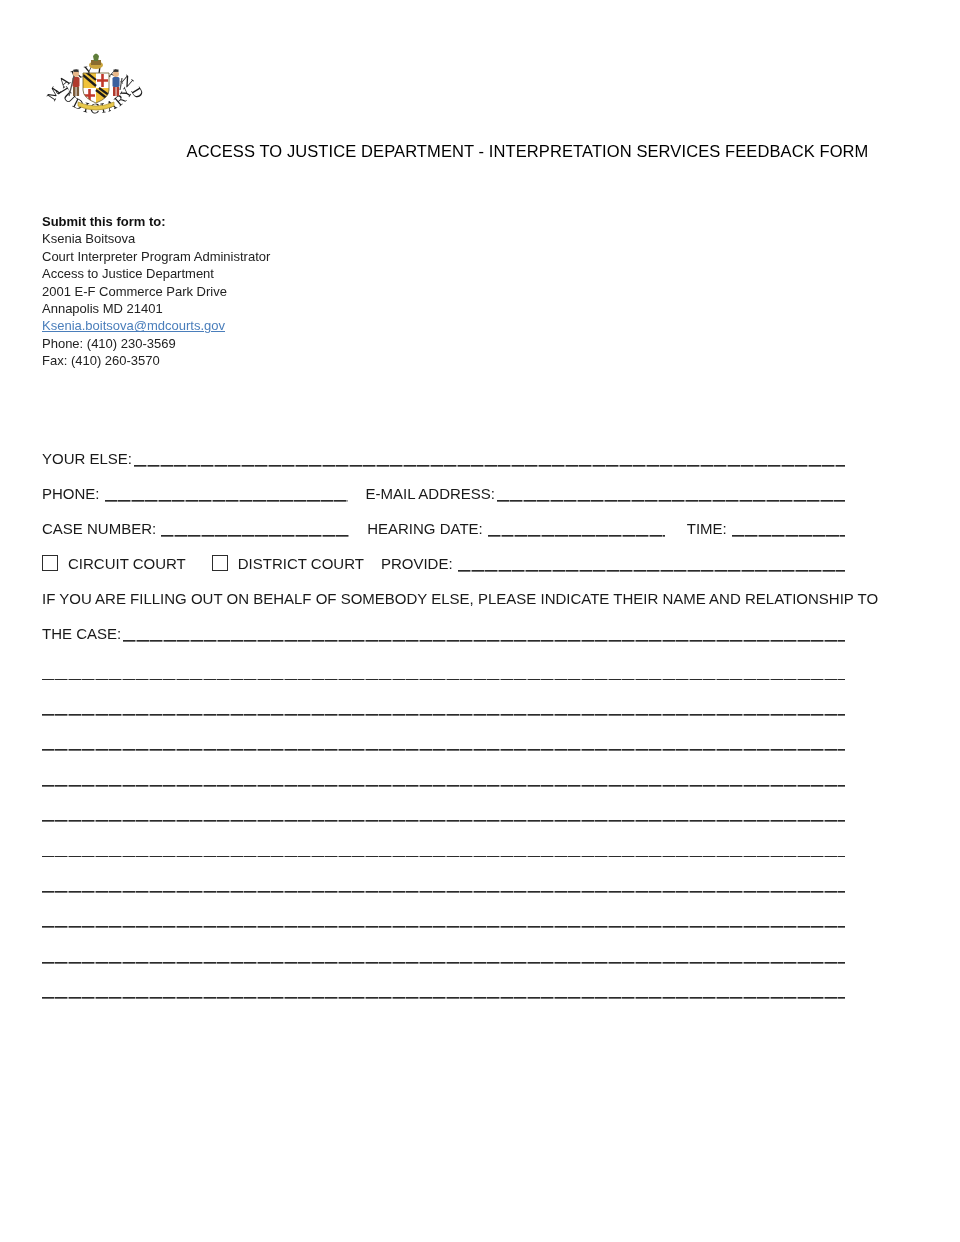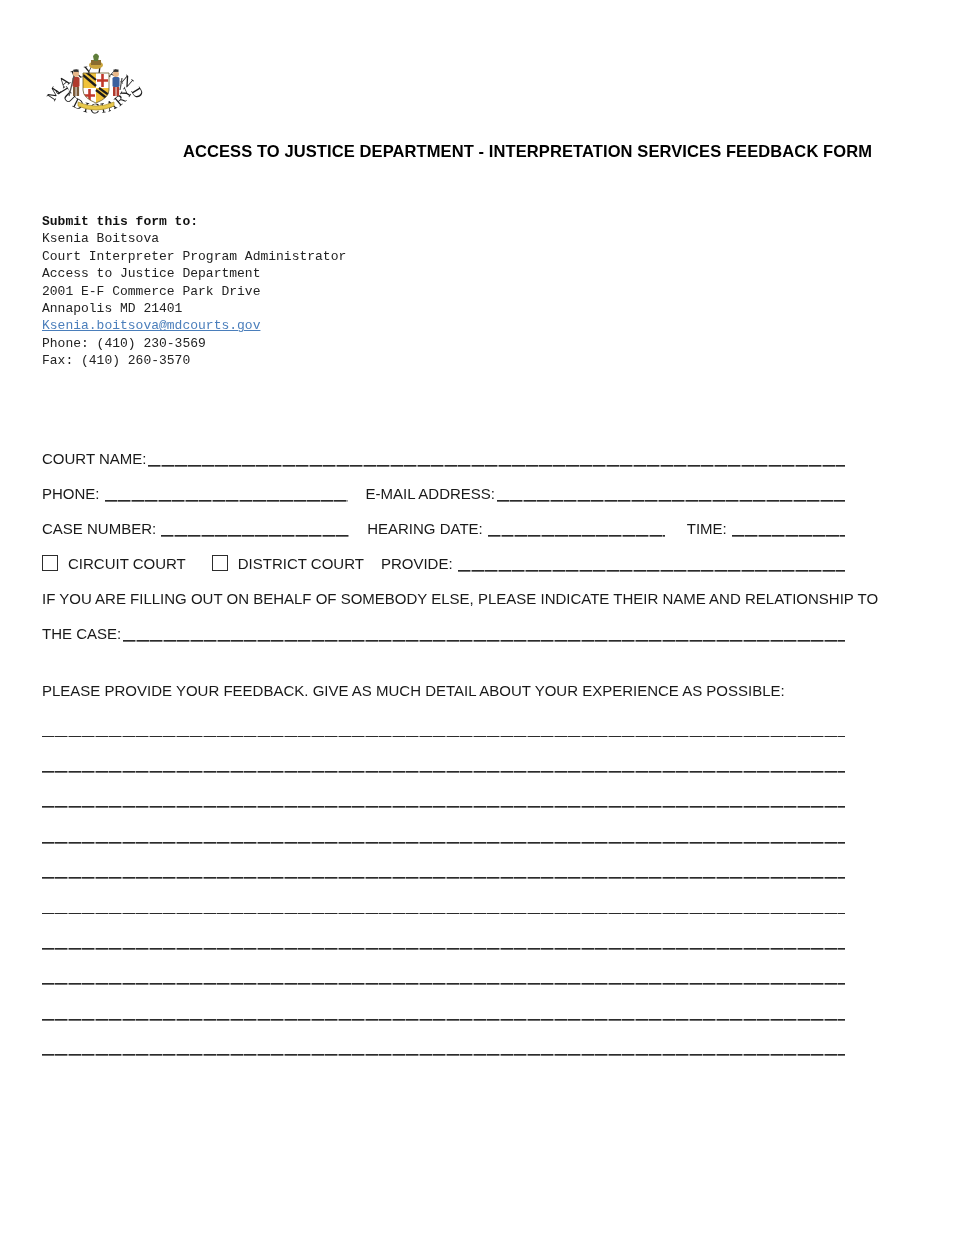--- a/index.html
+++ b/index.html
@@ -14,28 +14,28 @@
   }
 
   
   .seal { position:absolute; left:38px; top:38px; }
 
   
   .title {
     position:absolute; top:142px; left:0; right:0;
     padding-left:95px;
     text-align:center;
-    font-size:16.5px; font-weight:bold; color:#000;
+    font-size:16.5px; font-weight:normal; color:#000;
     letter-spacing:0.1px;
   }
 
   
   .submit-block {
     position:absolute; left:42px; top:213px;
-    font-size:13px; line-height:17.4px; color:#222;font-family:Liberation Mono, monospace;
+    font-size:13px; line-height:17.4px; color:#222;
   }
   .submit-block .bold { font-weight:bold; color:#111; }
   .submit-block a {
     color:#4a7ebb; text-decoration:underline; cursor:pointer;
   }
 
   
   .form-area {
     position:absolute; left:42px; top:432px; width:803px;
     font-size:15px; color:#191919;
@@ -149,21 +149,21 @@
     <div>2001 E-F Commerce Park Drive</div>
     <div>Annapolis MD 21401</div>
     <div><a>Ksenia.boitsova@mdcourts.gov</a></div>
     <div>Phone: (410) 230-3569</div>
     <div>Fax: (410) 260-3570</div>
   </div>
 
   <div class="form-area">
 
     <div class="row">
-      <span class="lbl">COURT NAME:</span>
+      <span class="lbl">YOUR ELSE:</span>
       <div class="blank grow" style="margin-left:2px;"></div>
     </div>
 
     <div class="row">
       <span class="lbl">PHONE:</span>
       <div class="blank" style="width:243px;"></div>
       <span class="spacer" style="width:18px;"></span>
       <span class="lbl">E-MAIL ADDRESS:</span>
       <div class="blank grow" style="margin-left:2px;"></div>
     </div>
@@ -193,23 +193,20 @@
 
     <div class="row">
       <span class="lbl">IF YOU ARE FILLING OUT ON BEHALF OF SOMEBODY ELSE, PLEASE INDICATE THEIR NAME AND RELATIONSHIP TO</span>
     </div>
 
     <div class="row">
       <span class="lbl">THE CASE:</span>
       <div class="blank grow" style="margin-left:2px;"></div>
     </div>
 
-    <div class="prompt-row">
-      <span class="lbl">PLEASE PROVIDE YOUR FEEDBACK. GIVE AS MUCH DETAIL ABOUT YOUR EXPERIENCE AS POSSIBLE:</span>
-    </div>
 
     <div class="fb-lines">
         <div class="fb-line"></div>
         <div class="fb-line"></div>
         <div class="fb-line"></div>
         <div class="fb-line"></div>
         <div class="fb-line"></div>
         <div class="fb-line"></div>
         <div class="fb-line"></div>
         <div class="fb-line"></div>

